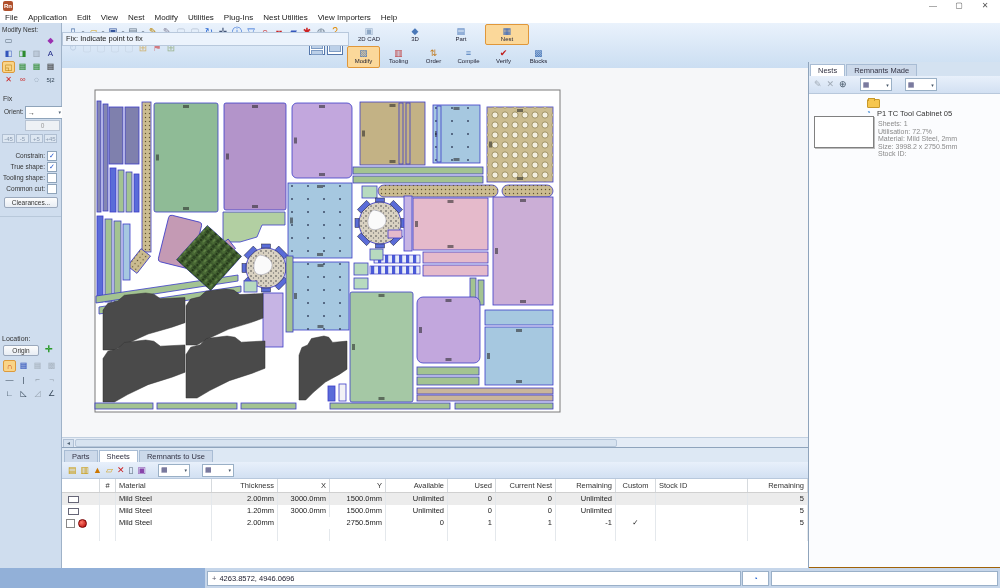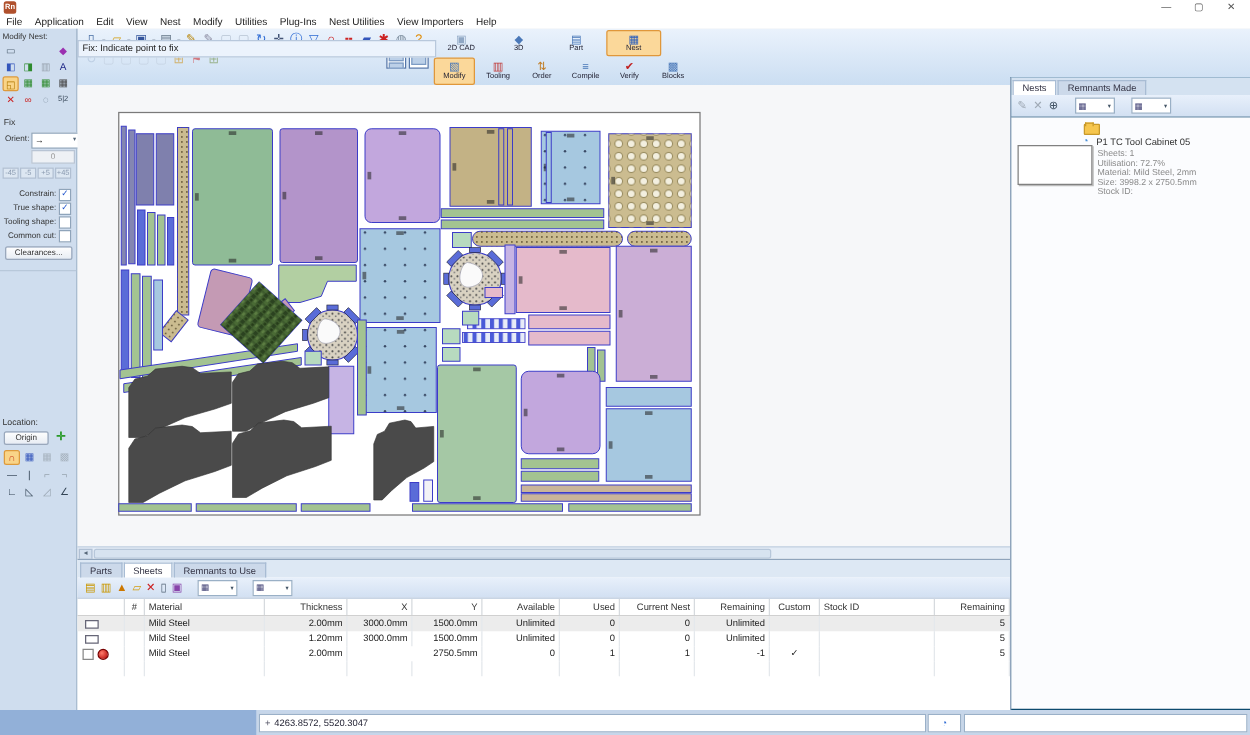--- a/index.html
+++ b/index.html
@@ -91,21 +91,21 @@
   .tcell{border-right:1px solid #e4e8ec;padding:0 3px;overflow:hidden;white-space:nowrap;box-sizing:border-box;flex:none;}
   .trow.header .tcell{border-right:1px solid #d6dade;}
   .al-r{text-align:right}.al-c{text-align:center}
   .trow.selected{background:#ececec;}
   .icon-cell{display:flex;align-items:center;}
   .sheet-ic{width:9px;height:5px;border:1px solid #667;background:#fff;margin-left:3px;}
   .chk-sm{width:7px;height:7px;border:1px solid #888;background:#fff;margin-left:1px;}
   .lock-ic{width:7px;height:7px;border-radius:50%;background:radial-gradient(circle at 35% 35%,#ff7a6a,#b00000);
            border:1px solid #700;margin-left:3px;}
   
-  #right-panel{position:absolute;left:808px;top:62px;width:192px;height:506px;background:#0c4a6e;
+  #right-panel{position:absolute;left:808px;top:62px;width:192px;height:506px;background:#a16207;
                border-left:1px solid #8fa4bc;box-sizing:border-box;}
   #rp-tabs{height:14px;background:#d4e2f1;display:flex;align-items:flex-end;padding-left:1px;gap:1px;}
   #rp-toolbar{height:18px;background:linear-gradient(#e8f0fb,#d2e0f2);display:flex;align-items:center;gap:5px;
               padding-left:5px;border-bottom:1px solid #b8c8dc;box-sizing:border-box;}
   #rp-content{position:relative;height:473px;background:#fbfcfe;}
   .thumb{position:absolute;left:5px;top:22px;width:58px;height:30px;background:#fff;border:1px solid #808080;
          box-shadow:1px 1px 0 #bbb;}
   .folder-ic{position:absolute;left:58px;top:5px;width:11px;height:7px;background:#f6c64e;border:1px solid #c8992a;border-radius:1px;}
   .folder-ic:before{content:"";position:absolute;left:0;top:-2px;width:5px;height:2px;background:#f6c64e;border:1px solid #c8992a;border-bottom:none;}
   .pie-ic{position:absolute;left:57px;top:14px;font-size:8px;color:#4a90d8;}
@@ -794,17 +794,17 @@
         <div>Material: Mild Steel, 2mm</div>
         <div>Size: 3998.2 x 2750.5mm</div>
         <div>Stock ID:</div>
       </div>
   </div>
 </div>
 
 <div id="status-bar">
   <div class="sb-left"></div>
   <div class="sb-field" id="sb-coord">
-    <span style="color:#556;margin-right:3px;">+</span><span>4263.8572, 5520.3047</span>
+    <span style="color:#556;margin-right:3px;">+</span><span>4263.8572, 4946.0696</span>
   </div>
   <div class="sb-field" id="sb-pie">◔</div>
   <div class="sb-field" id="sb-long"></div>
 </div>
 
 </body></html>

